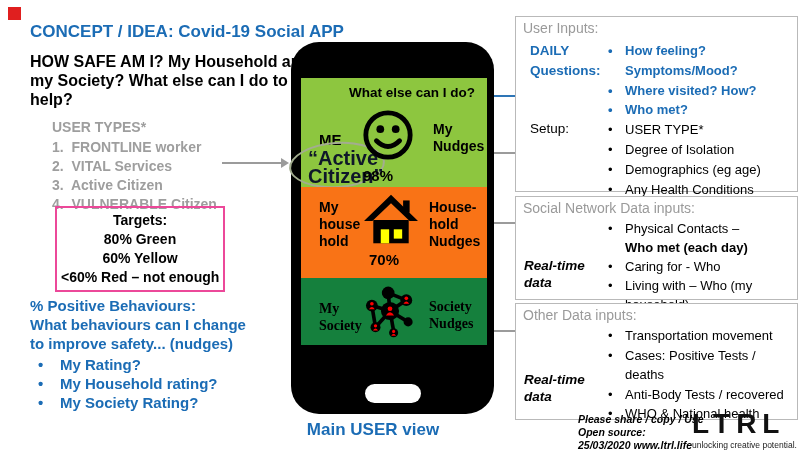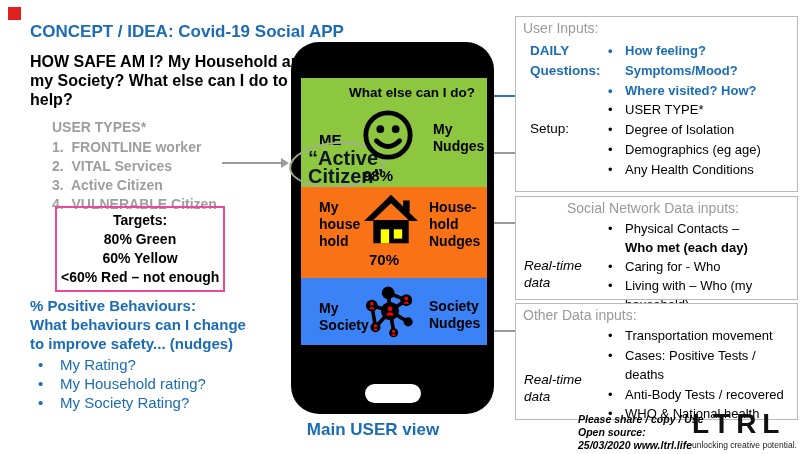--- a/index.html
+++ b/index.html
@@ -26,21 +26,21 @@
 
   .targets-box {
     left:55px; top:206px; width:170px;
     border:2px solid #ec4899; padding:3px 4px;
     text-align:center; font-weight:bold; font-size:14px; line-height:19px;
   }
   .targets-box span { display:block; white-space:nowrap; }
 
   .behaviours { left:30px; top:296px; color:#1b6cb5; font-weight:bold; font-size:15px; line-height:19px; }
   .behaviours span { display:block; }
-  .behaviour-bullets { left:38px; top:355px; color:#1b6cb5; font-weight:normal; font-size:15px; line-height:19px; }
+  .behaviour-bullets { left:38px; top:355px; color:#1b6cb5; font-weight:bold; font-size:15px; line-height:19px; }
   .behaviour-bullets .row { display:flex; }
   .behaviour-bullets .dot { width:22px; }
   .behaviour-bullets .dot::before { content:"•"; }
 
   
   .harrow { position:absolute; height:2px; }
   .harrow.gray { background:#9b9b9b; }
   .harrow.blue { background:#2e75b6; }
   .harrow.to-left::before {
     content:""; position:absolute; left:-7px; top:-4px;
@@ -53,34 +53,34 @@
     border-left:8px solid; border-top:5px solid transparent; border-bottom:5px solid transparent;
   }
   .harrow.gray.to-right::after { border-left-color:#9b9b9b; }
 
   
   .phone { left:291px; top:42px; width:203px; height:372px; background:#000; border-radius:28px; }
   .screen { position:absolute; left:10px; top:36px; width:186px; height:292px; }
   .panel { position:relative; width:186px; }
   .panel.green { height:109px; background:#8dc63f; }
   .panel.yellow { height:91px; background:#f97316; }
-  .panel.red { height:67px; background:#3b82f6; }
+  .panel.red { height:67px; background:#15803d;font-family:Liberation Serif, serif; }
   .panel .q { position:absolute; top:7px; left:38px; right:2px; text-align:center; font-weight:bold; font-size:13.5px; }
   .panel .lbl { position:absolute; font-weight:bold; font-size:14px; line-height:17px; }
   .panel .val { position:absolute; font-weight:bold; font-size:15px; }
   .citizen-note { position:absolute; left:7px; top:71px; width:76px; color:#0f172a; font-weight:bold; font-size:20px; line-height:18px; }
   .citizen-ellipse { position:absolute; left:-12px; top:64px; width:96px; height:46px;
     border:2px solid #a3ad8f; border-radius:50%; transform:rotate(-4deg); }
   .home-pill { position:absolute; left:50%; transform:translateX(-50%); bottom:11px; width:56px; height:19px; background:#fff; border-radius:10px; }
   .phone-caption { left:288px; top:420px; width:170px; text-align:center; color:#1b6cb5; font-weight:bold; font-size:17px; }
 
   
   .rbox { position:absolute; left:515px; width:283px; border:1.5px solid #b9b9b9; background:#fff; }
   .rbox .hdr { color:#9a9a9a; font-size:14px; padding:3px 0 0 7px; }
-  .rbox .side-label { position:absolute; left:8px; width:72px; font-weight:normal; font-style:italic; font-size:13.5px; line-height:17px; }
+  .rbox .side-label { position:absolute; left:8px; width:72px; font-weight:bold; font-style:italic; font-size:13.5px; line-height:17px; }
   .blines { position:absolute; left:92px; top:24px; font-size:13px; line-height:19.8px; width:188px; }
   .blines .row { display:flex; }
   .blines .dot { width:17px; flex:none; }
   .blines .dot::before { content:"•"; }
   .blines .dot.hide::before { content:""; }
   .blines .blue { color:#1b6cb5; font-weight:bold; }
   .blines .bold { font-weight:bold; }
   .col-label { position:absolute; left:14px; font-size:13.5px; }
   .col-label.blue { color:#1b6cb5; font-weight:bold; line-height:20px; }
   .col-label span { display:block; }
@@ -233,40 +233,44 @@
         <span>How feeling?</span>
       </div>
     <div class="row blue">
         <span class="dot hide"></span>
         <span>Symptoms/Mood?</span>
       </div>
     <div class="row blue">
         <span class="dot"></span>
         <span>Where visited? How?</span>
       </div>
+    <div class="row blue">
+        <span class="dot"></span>
+        <span>Who met?</span>
+      </div>
     <div class="row">
         <span class="dot"></span>
         <span>USER TYPE*</span>
       </div>
     <div class="row">
         <span class="dot"></span>
         <span>Degree of Isolation</span>
       </div>
     <div class="row">
         <span class="dot"></span>
         <span>Demographics (eg age)</span>
       </div>
     <div class="row">
         <span class="dot"></span>
         <span>Any Health Conditions</span>
       </div>
   </div>
 </div>
 
-<div class="rbox" style="top:196px; height:104px;padding-left:44px;">
+<div class="rbox" style="top:196px; height:104px;">
   <div class="hdr">Social Network Data inputs:</div>
   <div class="blines" style="top:22px; line-height:19px;">
     <div class="row">
         <span class="dot"></span>
         <span>Physical Contacts –</span>
       </div>
     <div class="row bold">
         <span class="dot hide"></span>
         <span>Who met (each day)</span>
       </div>

